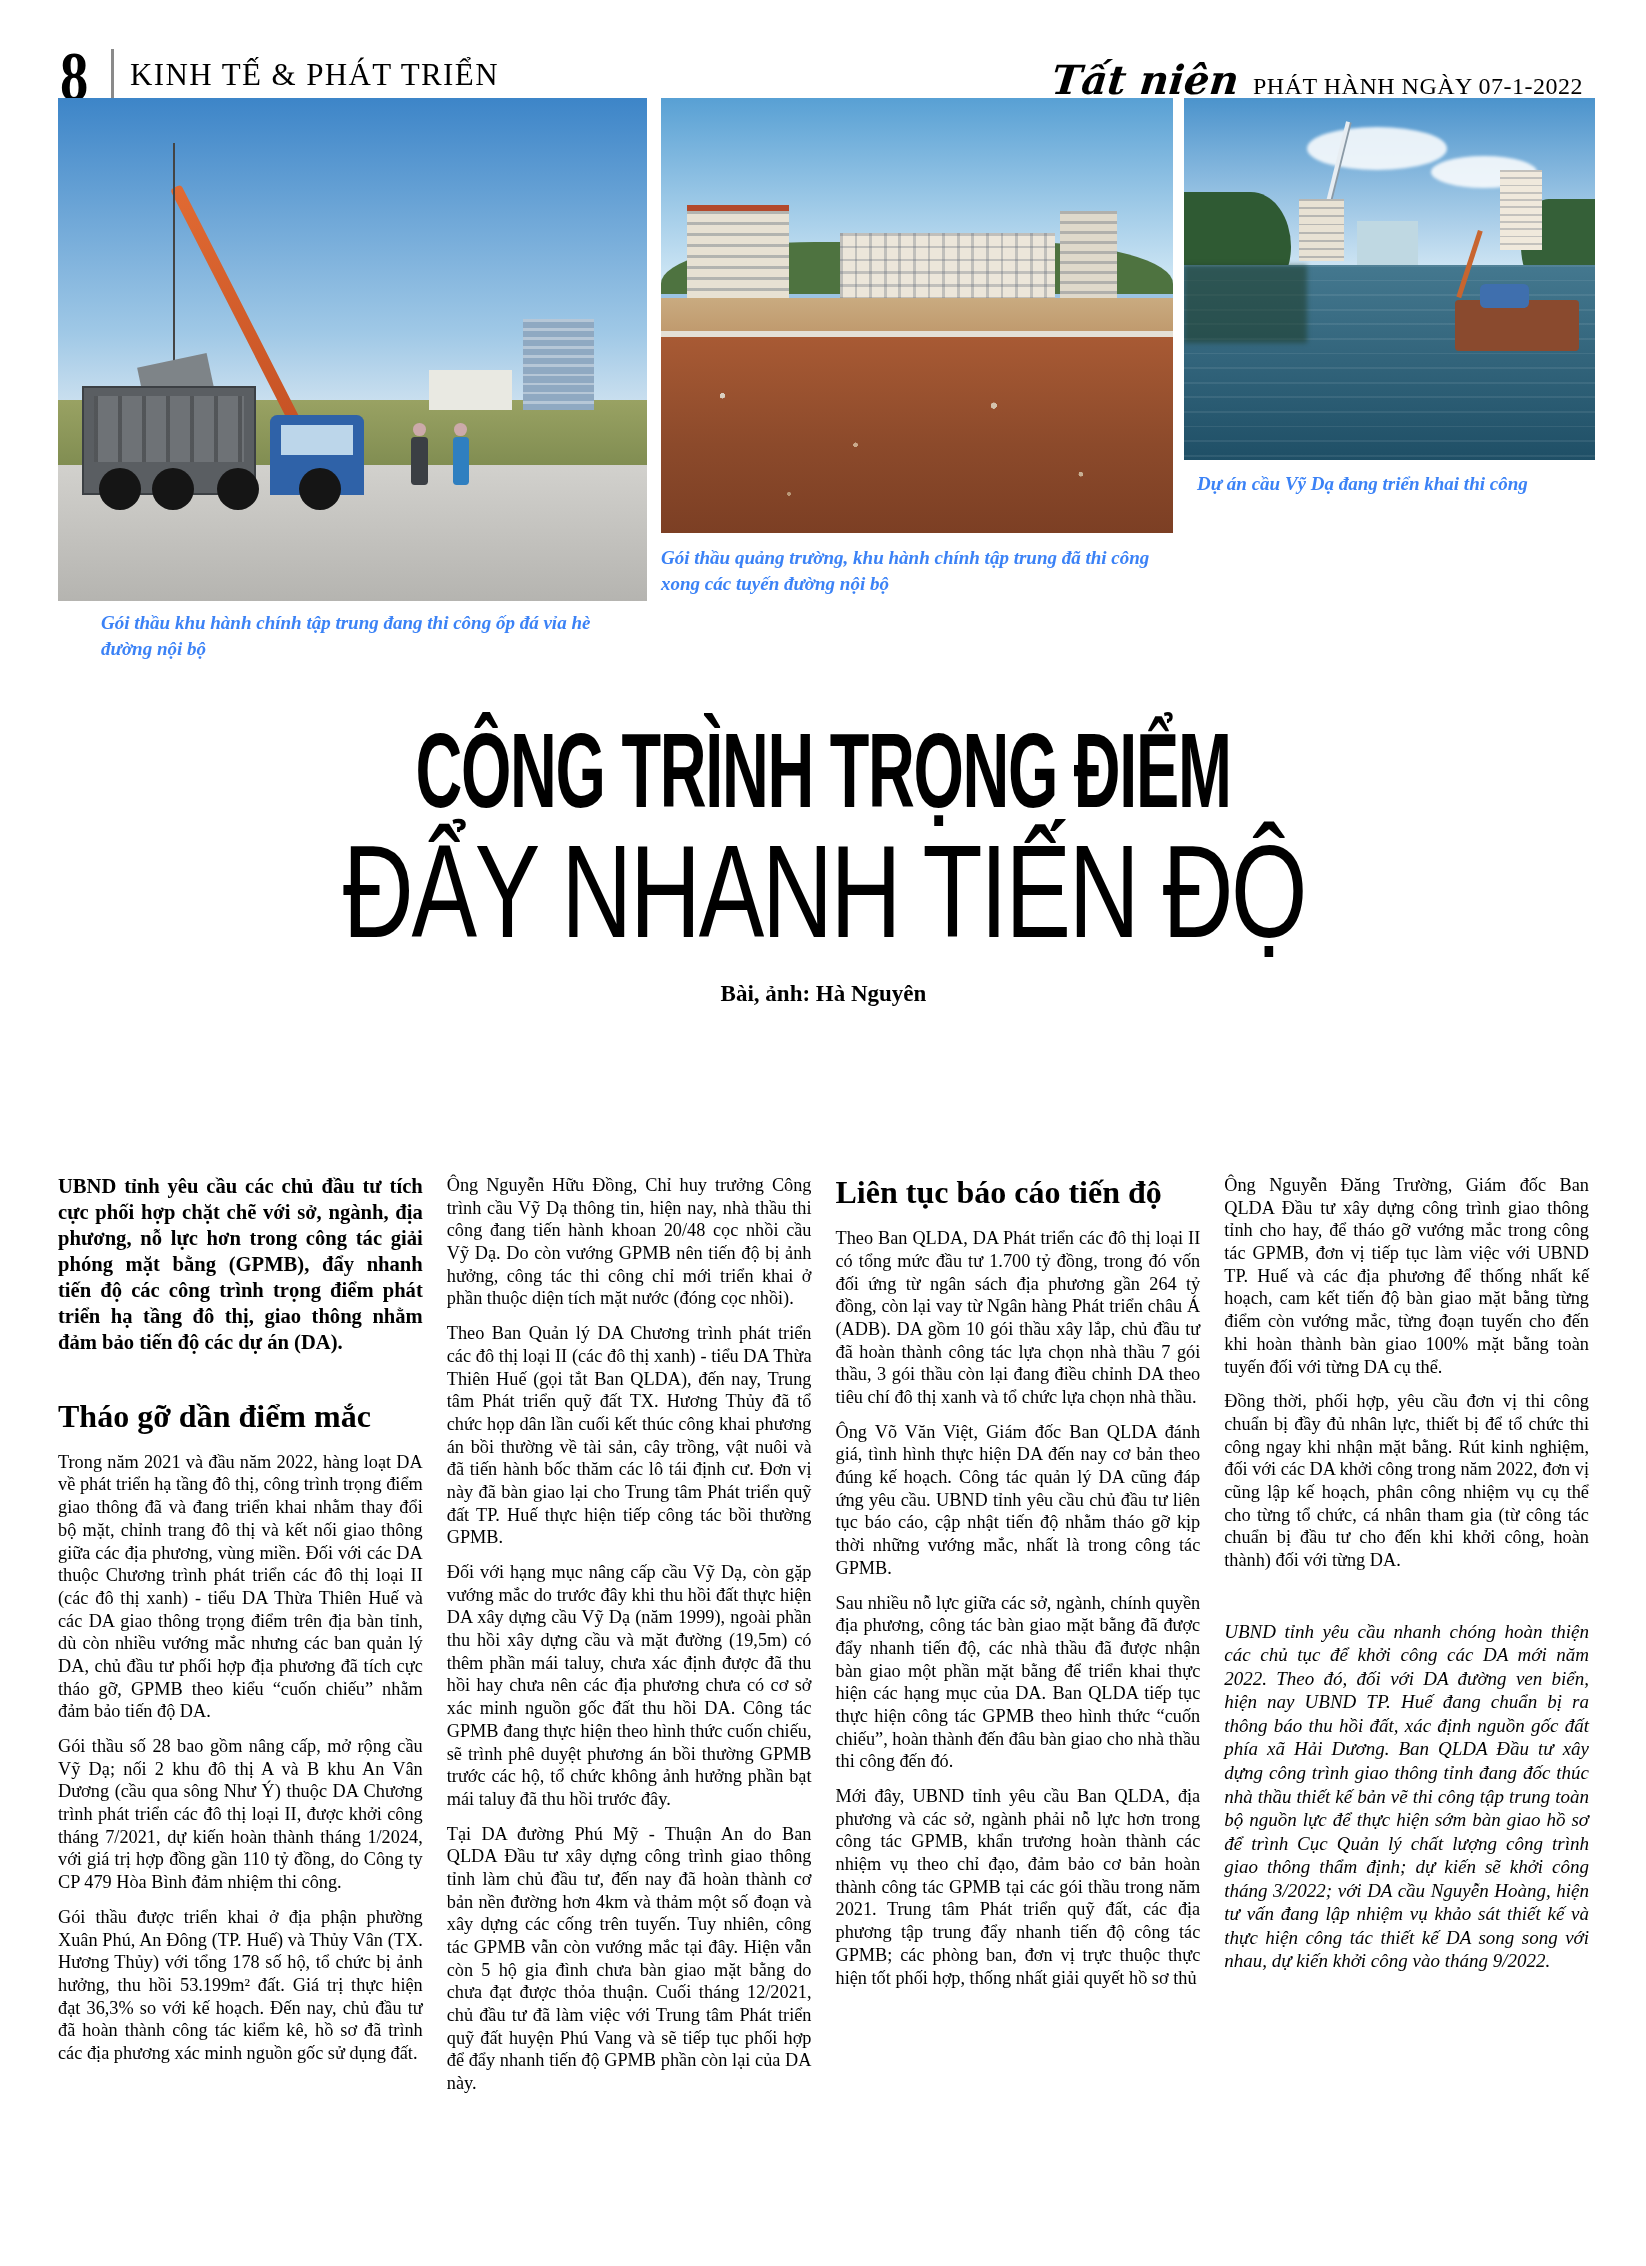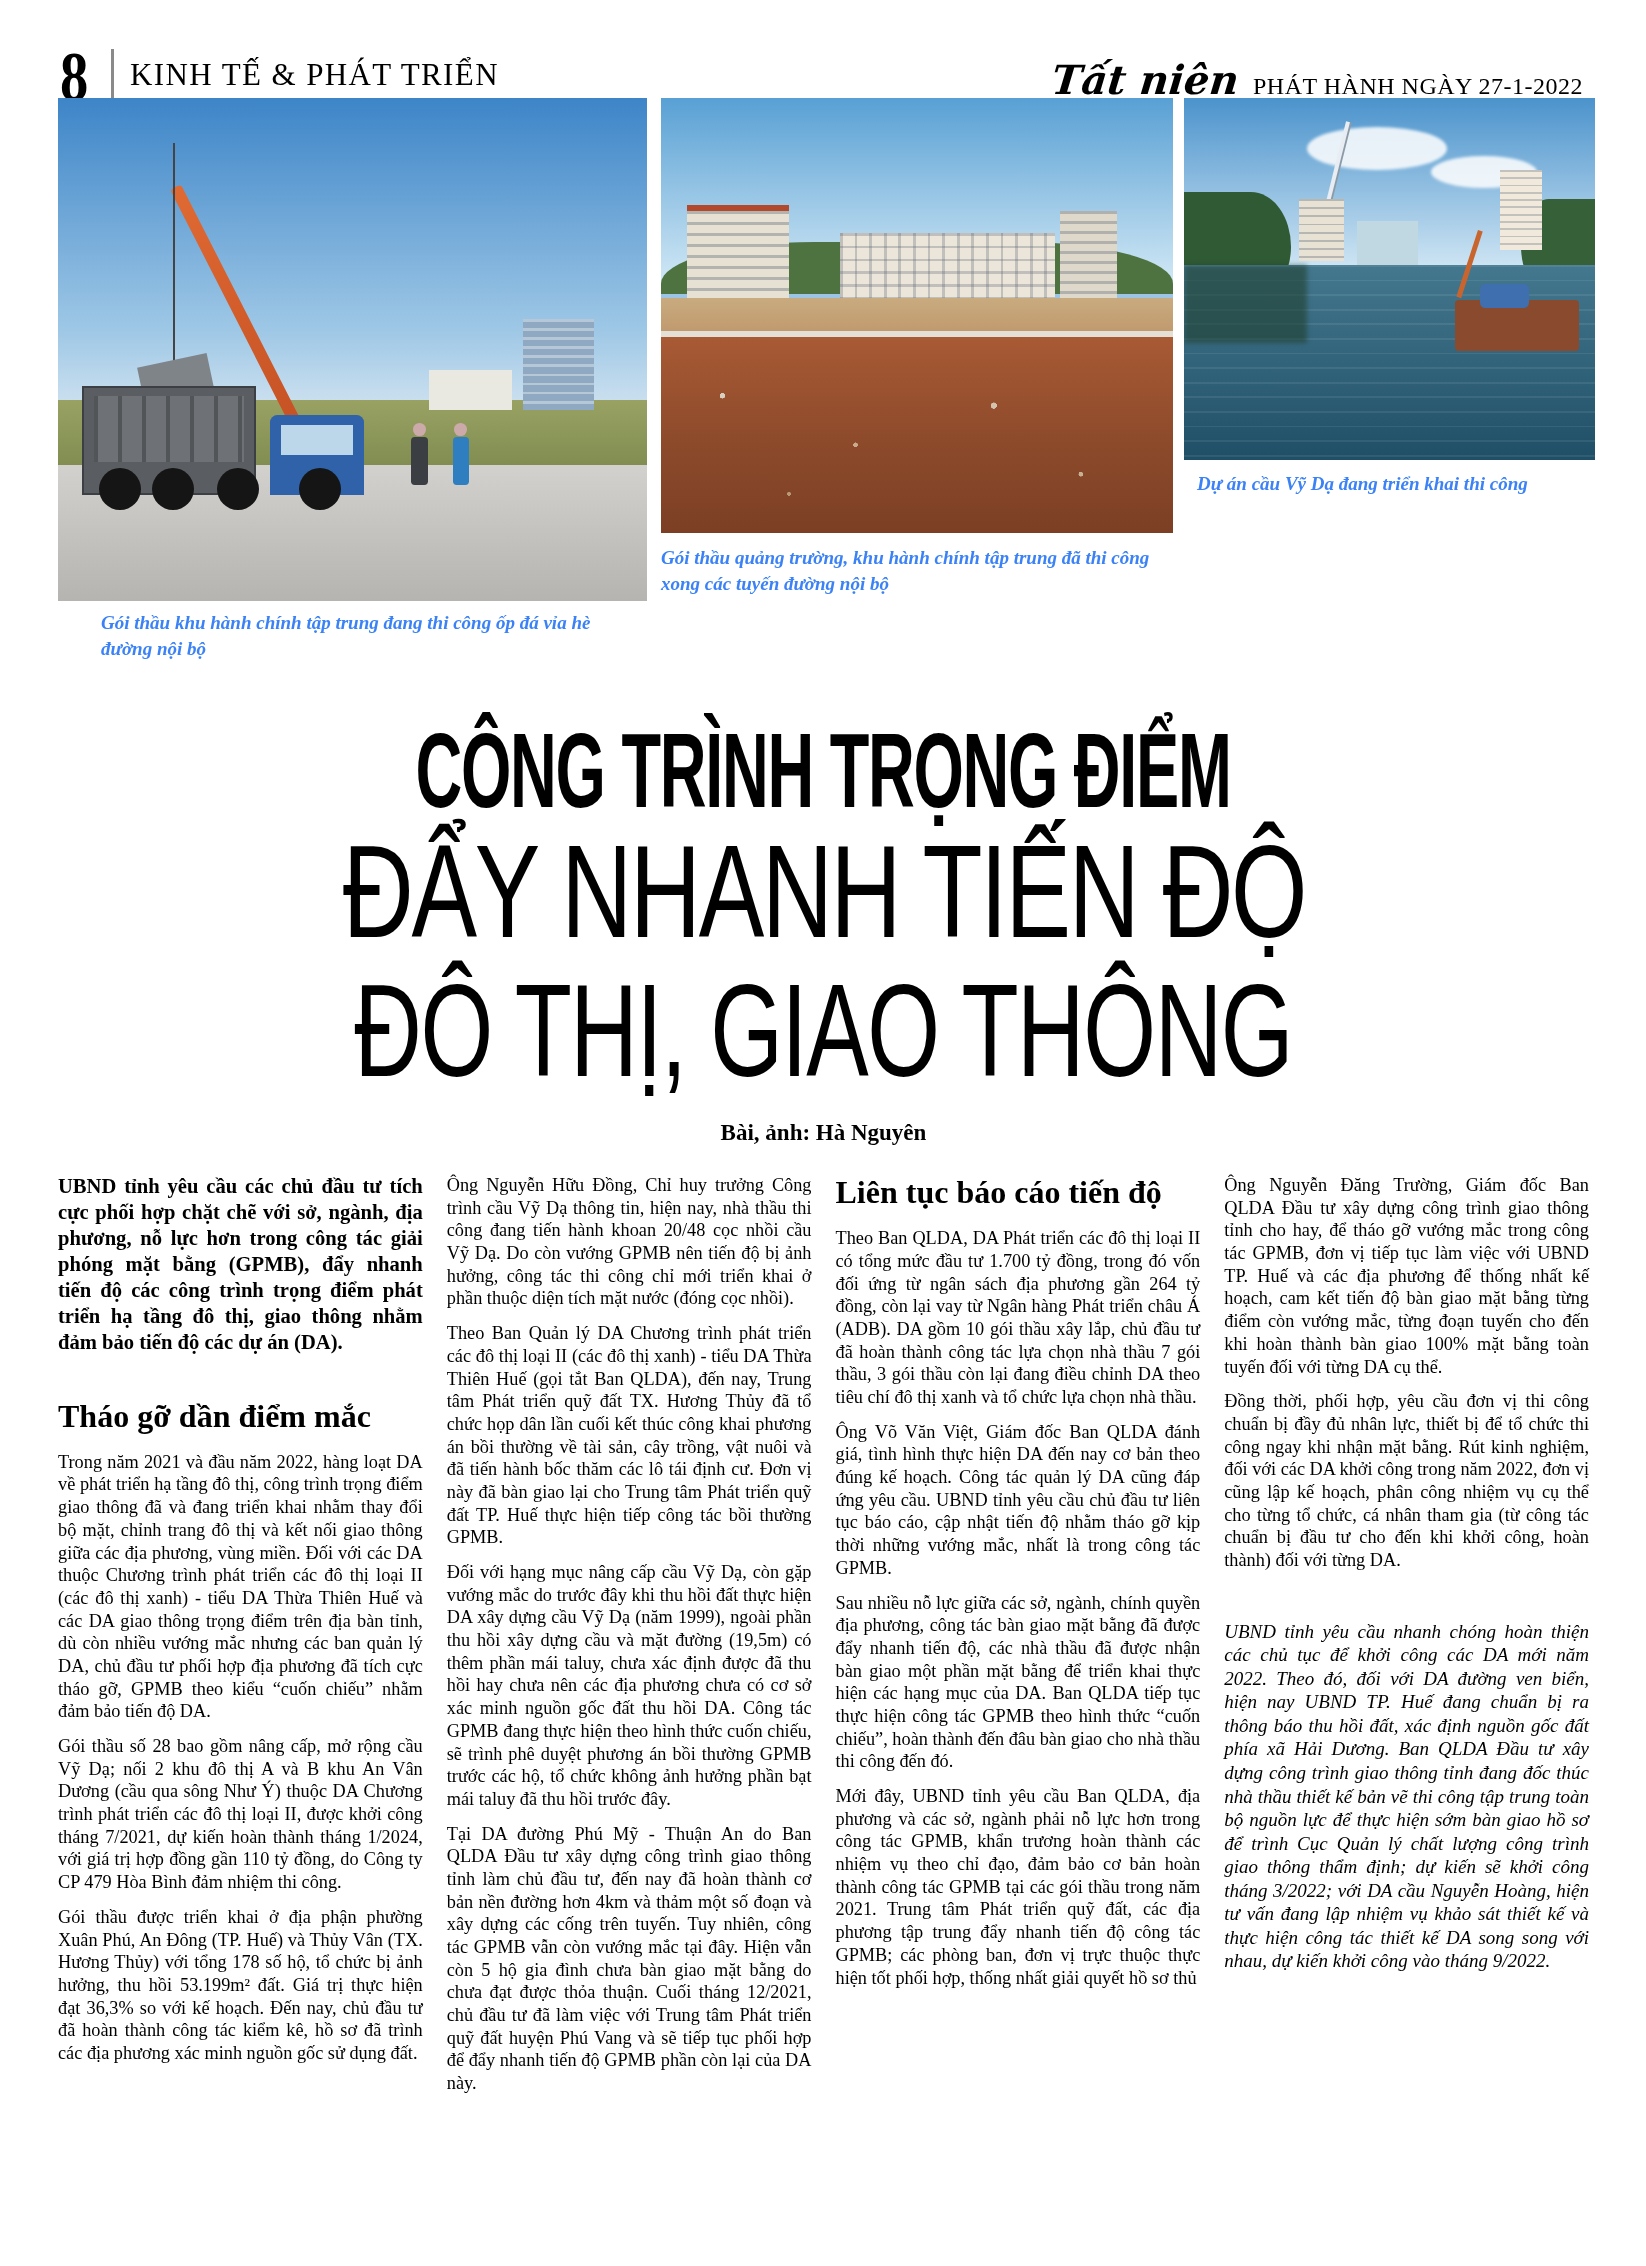--- a/index.html
+++ b/index.html
@@ -90,21 +90,21 @@
 <body>
 
 <div class="masthead">
   <div class="mast-left">
     <div class="page-num">8</div>
     <div class="mast-rule"></div>
     <div class="section-title">KINH TẾ &amp; PHÁT TRIỂN</div>
   </div>
   <div class="mast-right">
     <div class="edition">Tất niên</div>
-    <div class="publish">PHÁT HÀNH NGÀY 27-1-2022</div>
+    <div class="publish">PHÁT HÀNH NGÀY 07-1-2022</div>
   </div>
 </div>
 
 <div class="photo" id="photo1">
   <div class="p1-sky"></div>
   <div class="p1-field"></div>
   <div class="p1-road"></div>
   <div class="p1-city"></div>
   <div class="p1-city2"></div>
   <div class="p1-boom"></div>
@@ -162,23 +162,20 @@
 </div>
 <div class="ph-caption" id="caption3">Dự án cầu Vỹ Dạ đang triển khai thi công</div>
 
 <div class="headline">
   <div class="hl-row hl2">
       <span>CÔNG TRÌNH TRỌNG ĐIỂM</span>
     </div>
   <div class="hl-row hl1">
       <span>ĐẨY NHANH TIẾN ĐỘ</span>
     </div>
-  <div class="hl-row hl3">
-      <span>ĐÔ THỊ, GIAO THÔNG</span>
-    </div>
   <div class="byline">Bài, ảnh: Hà Nguyên</div>
 </div>
 
 <div class="columns">
   <div class="col">
     <p class="lede">UBND tỉnh yêu cầu các chủ đầu tư tích cực phối hợp chặt chẽ với sở, ngành, địa phương, nỗ lực hơn trong công tác giải phóng mặt bằng (GPMB), đẩy nhanh tiến độ các công trình trọng điểm phát triển hạ tầng đô thị, giao thông nhằm đảm bảo tiến độ các dự án (DA).</p>
     <h2 class="subhead">Tháo gỡ dần điểm mắc</h2>
     <p class="para">Trong năm 2021 và đầu năm 2022, hàng loạt DA về phát triển hạ tầng đô thị, công trình trọng điểm giao thông đã và đang triển khai nhằm thay đổi bộ mặt, chỉnh trang đô thị và kết nối giao thông giữa các địa phương, vùng miền. Đối với các DA thuộc Chương trình phát triển các đô thị loại II (các đô thị xanh) - tiểu DA Thừa Thiên Huế và các DA giao thông trọng điểm trên địa bàn tỉnh, dù còn nhiều vướng mắc nhưng các ban quản lý DA, chủ đầu tư phối hợp địa phương đã tích cực tháo gỡ, GPMB theo kiểu “cuốn chiếu” nhằm đảm bảo tiến độ DA.</p>
     <p class="para">Gói thầu số 28 bao gồm nâng cấp, mở rộng cầu Vỹ Dạ; nối 2 khu đô thị A và B khu An Vân Dương (cầu qua sông Như Ý) thuộc DA Chương trình phát triển các đô thị loại II, được khởi công tháng 7/2021, dự kiến hoàn thành tháng 1/2024, với giá trị hợp đồng gần 110 tỷ đồng, do Công ty CP 479 Hòa Bình đảm nhiệm thi công.</p>
     <p class="para">Gói thầu được triển khai ở địa phận phường Xuân Phú, An Đông (TP. Huế) và Thủy Vân (TX. Hương Thủy) với tổng 178 số hộ, tổ chức bị ảnh hưởng, thu hồi 53.199m² đất. Giá trị thực hiện đạt 36,3% so với kế hoạch. Đến nay, chủ đầu tư đã hoàn thành công tác kiểm kê, hồ sơ đã trình các địa phương xác minh nguồn gốc sử dụng đất.</p>

